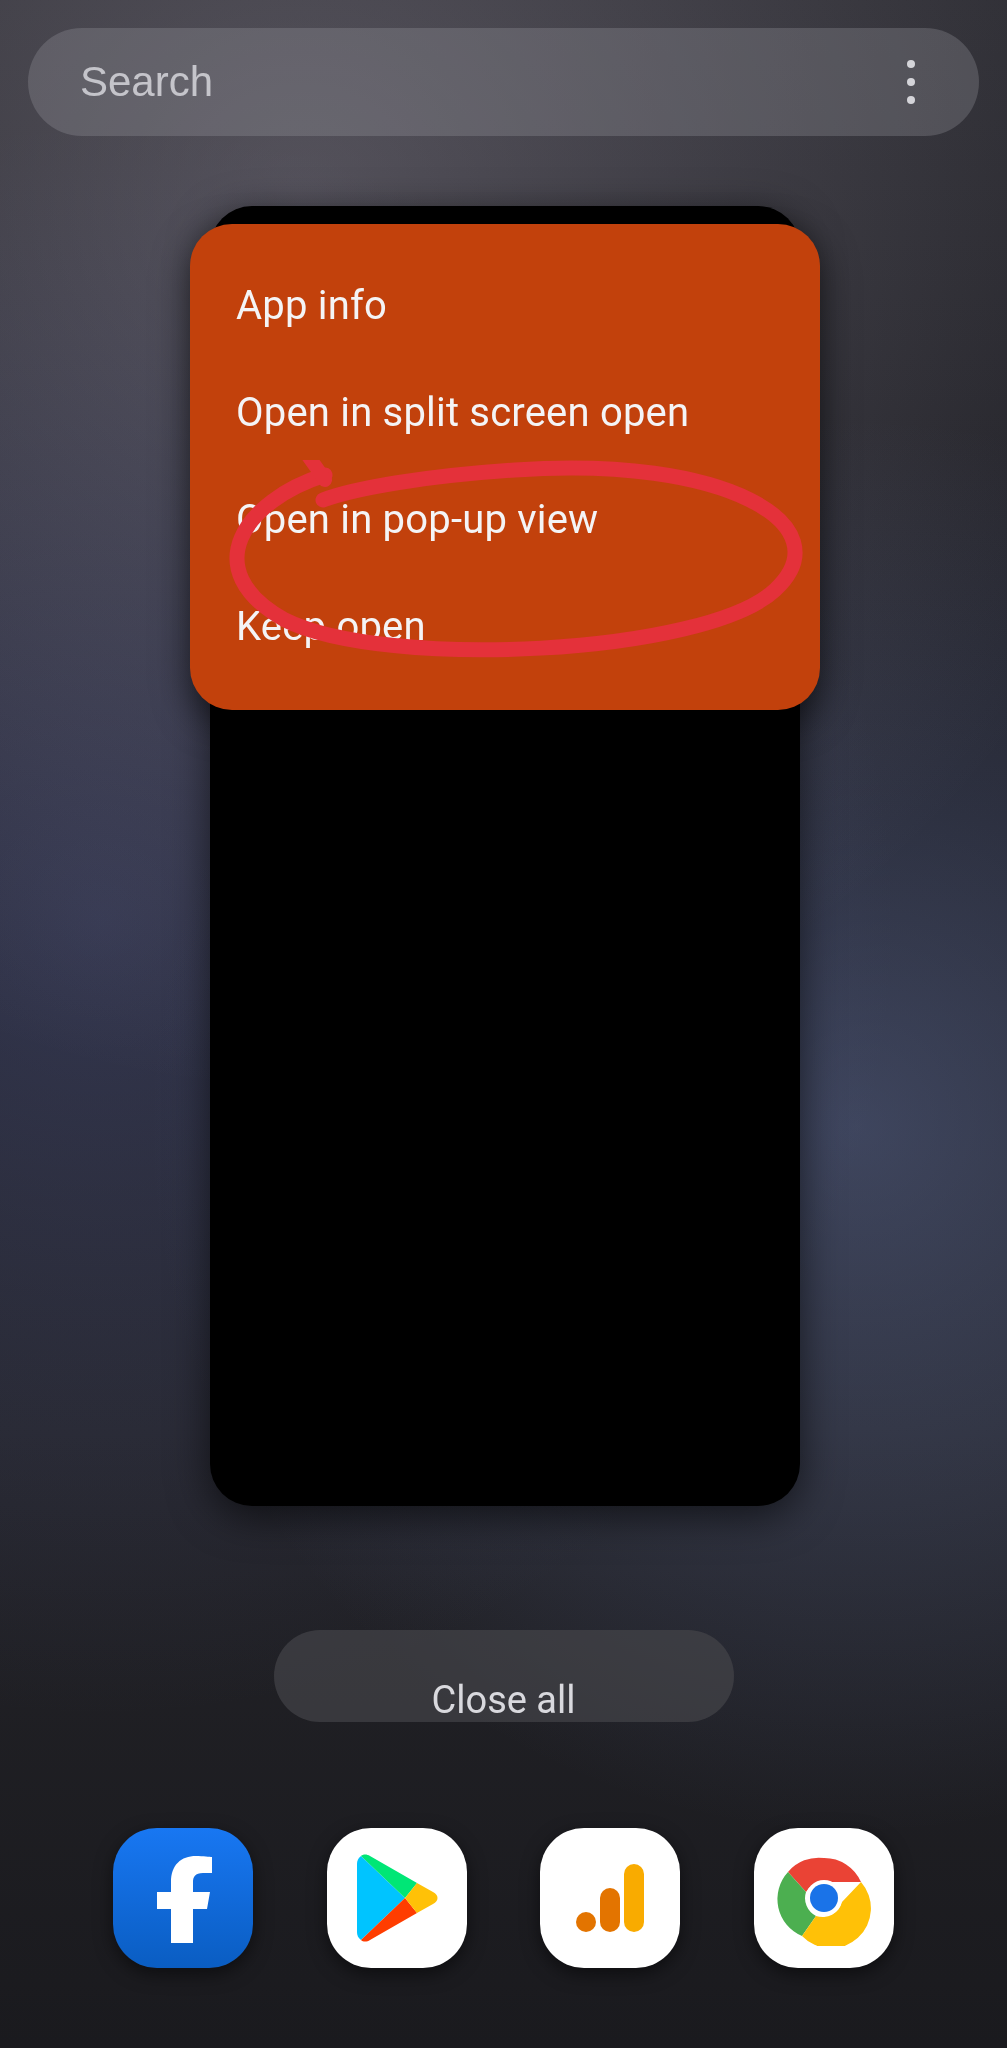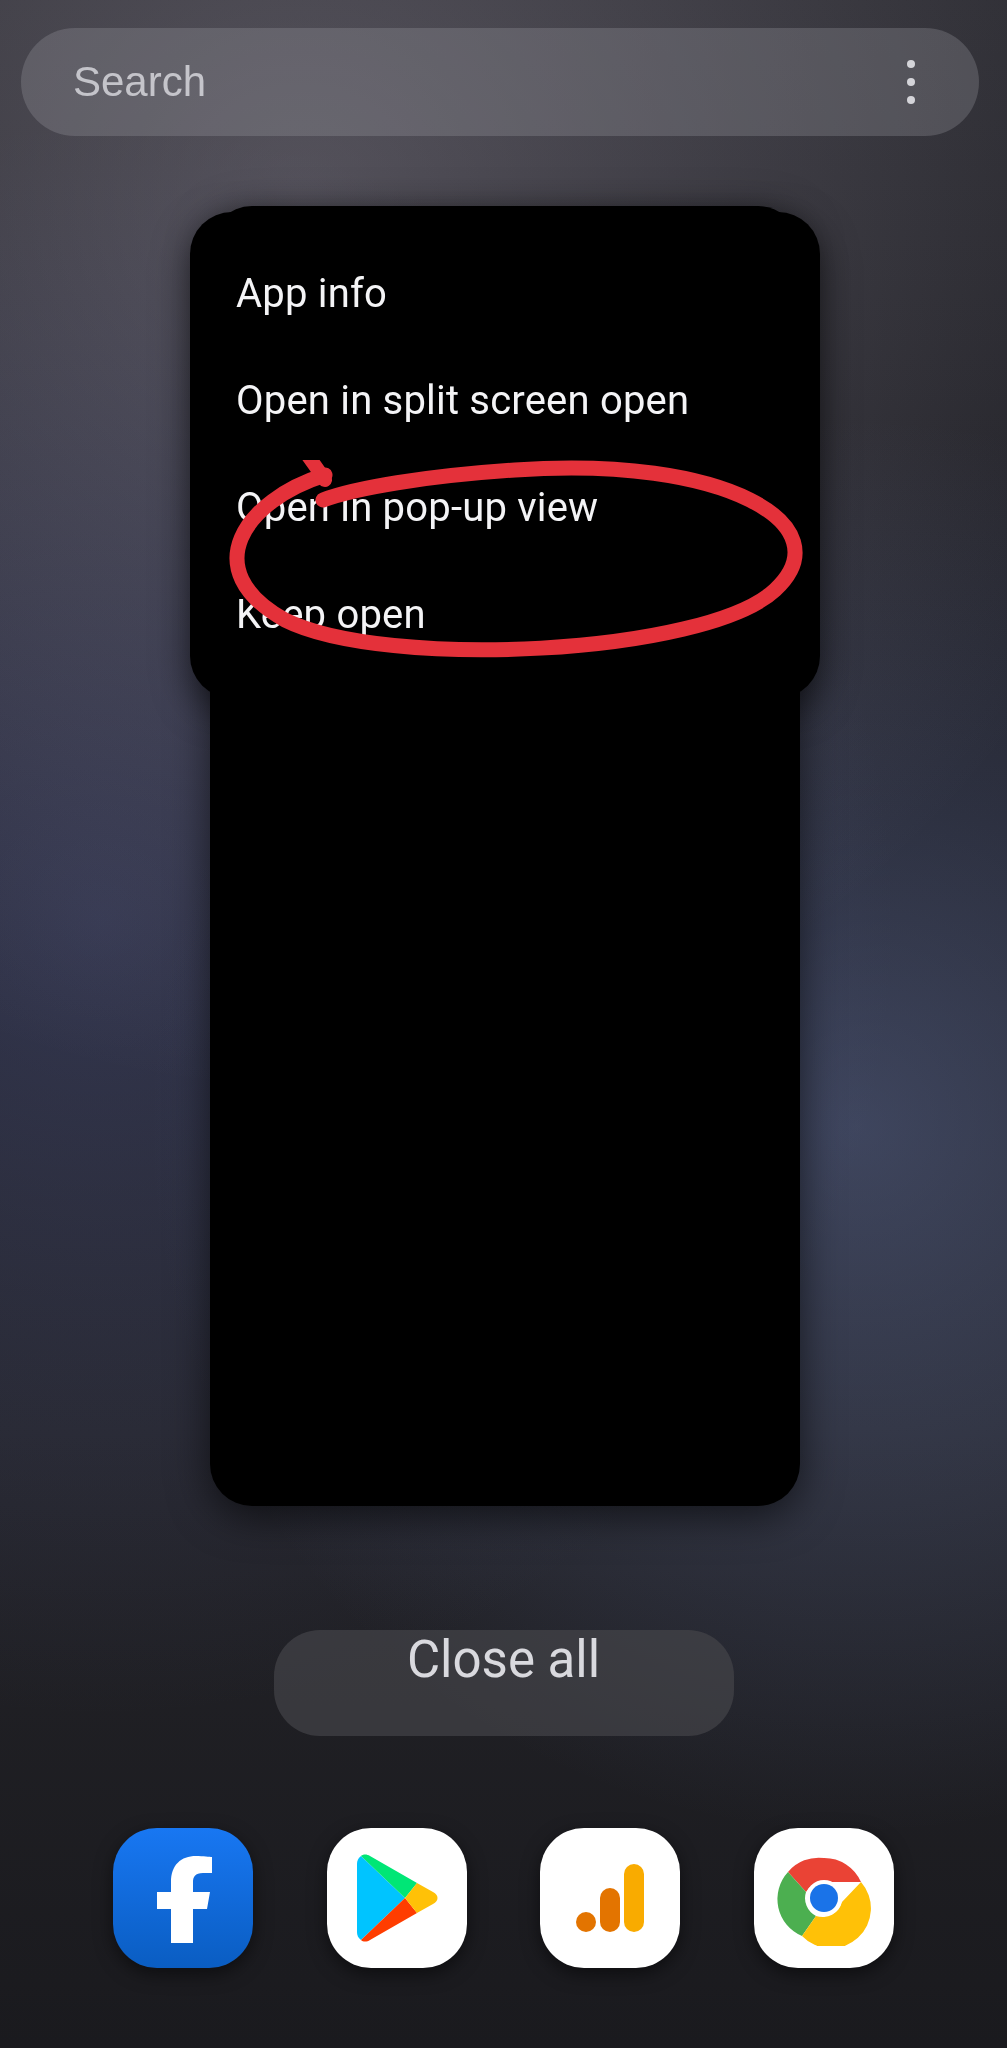--- a/index.html
+++ b/index.html
@@ -9,21 +9,21 @@
     background:
       radial-gradient(circle at 30% 10%, rgba(220,210,230,0.25) 0%, rgba(0,0,0,0) 45%),
       radial-gradient(circle at 85% 55%, rgba(120,140,200,0.35) 0%, rgba(0,0,0,0) 50%),
       radial-gradient(circle at 10% 45%, rgba(90,100,160,0.35) 0%, rgba(0,0,0,0) 55%),
       linear-gradient(180deg, #2a2a30 0%, #1c1c22 40%, #232328 70%, #1a1a1e 100%);
   }
 
   
   .search-bar {
     position: absolute;
-    top: 28px; left: 21px; right: 28px;
+    top: 28px; left: 28px; right: 28px;
     height: 108px;
     background: rgba(160,160,170,0.28);
     border-radius: 54px;
     display: flex;
     align-items: center;
     padding: 0 48px 0 52px;
   }
   .search-bar input {
     flex: 1;
     background: transparent;
@@ -51,23 +51,23 @@
     top: 206px; left: 210px;
     width: 590px; height: 1300px;
     background: #000;
     border-radius: 42px;
     box-shadow: 0 10px 40px rgba(0,0,0,0.6);
   }
 
   
   .context-menu {
     position: absolute;
-    top: 212px; left: 190px;
+    top: 224px; left: 190px;
     width: 630px;
-    background: #000000;
+    background: #c2410c;
     border-radius: 42px;
     padding: 28px 0 30px 0;
     box-shadow: 0 12px 36px rgba(0,0,0,0.55);
     z-index: 5;
   }
   .context-menu .item {
     padding: 30px 46px;
     font-size: 40px;
     color: #f4f4f6;
     letter-spacing: 0.2px;
@@ -81,25 +81,25 @@
     width: 620px; height: 200px;
     pointer-events: none;
     z-index: 6;
   }
 
   
   .close-all {
     position: absolute;
     top: 1630px; left: 50%;
     transform: translateX(-50%);
-    width: 460px; height: 106px;
+    width: 460px; height: 92px;
     background: rgba(70,70,75,0.65);
     border-radius: 46px;
-    display: flex; align-items: flex-start; justify-content: center;
-    font-size: 51px;
+    display: flex; align-items: flex-end; justify-content: center;
+    font-size: 38px;
     color: rgba(235,235,240,0.9);
     cursor: pointer;
   }
 
   
   .dock {
     position: absolute;
     bottom: 80px; left: 0; right: 0;
     display: flex;
     justify-content: space-evenly;

